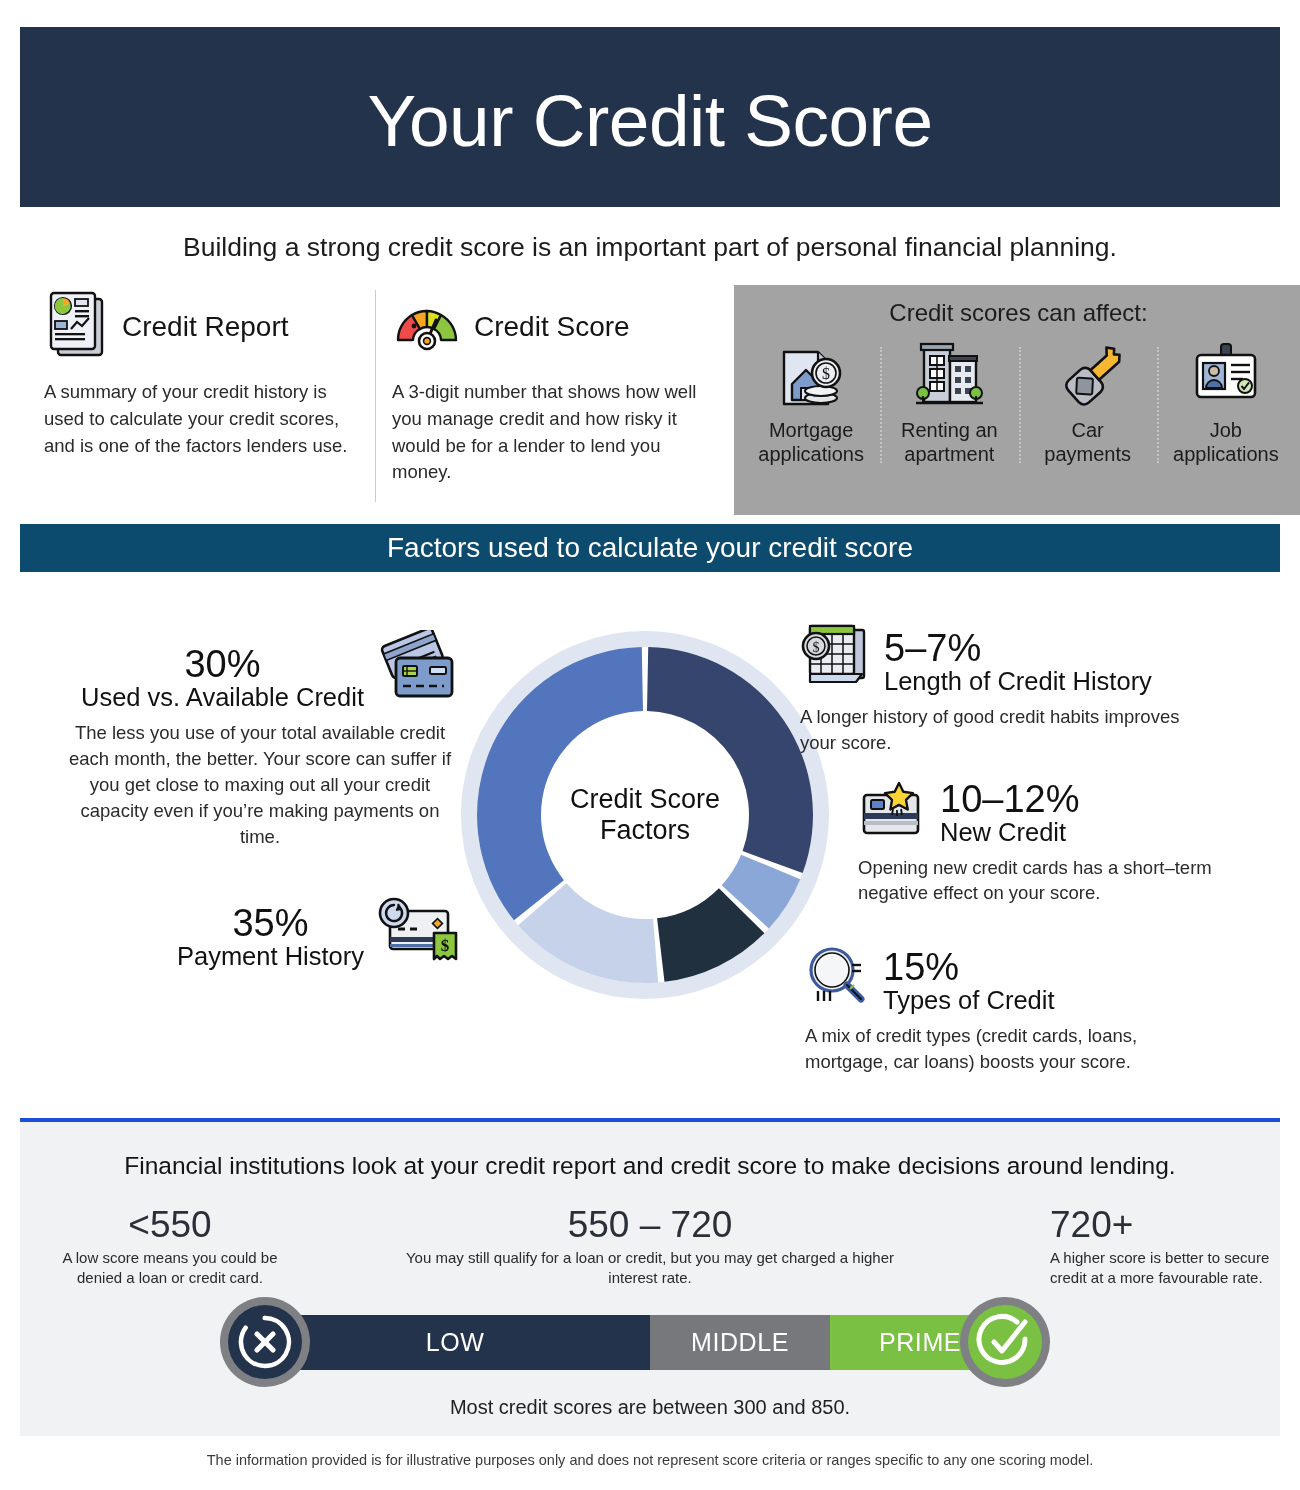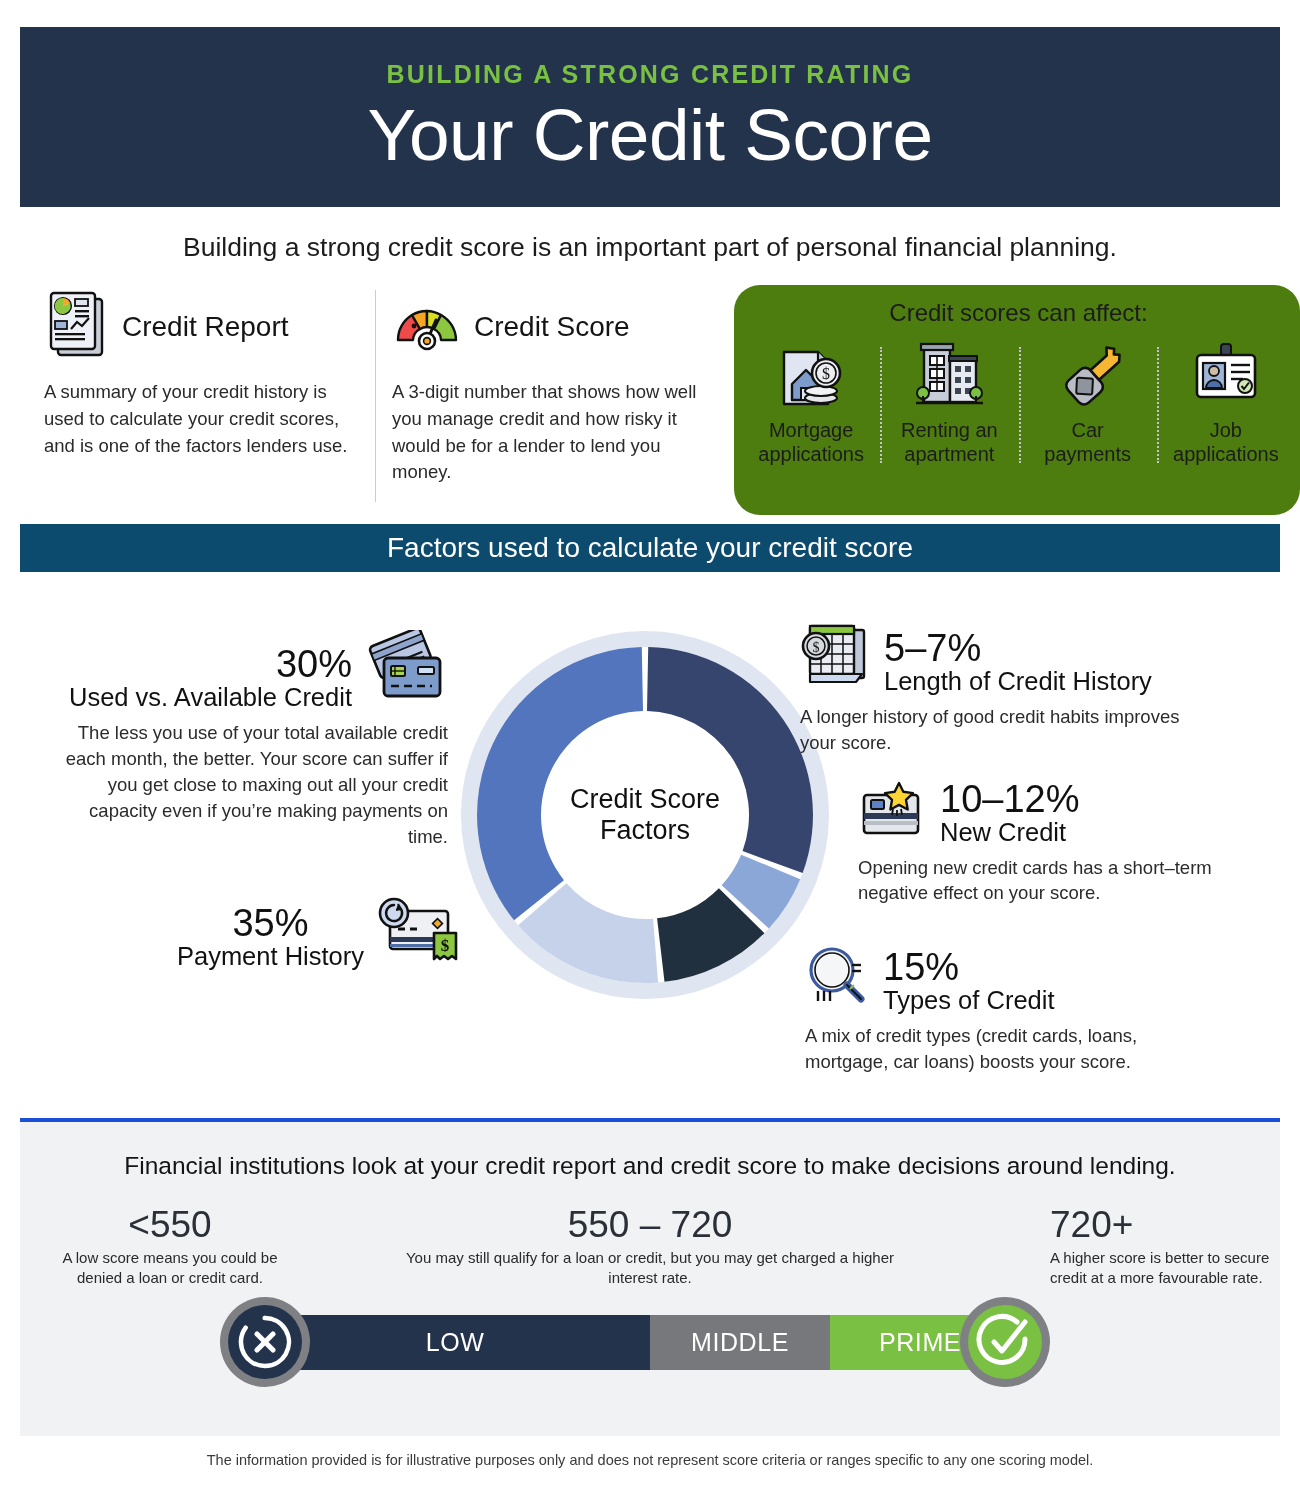--- a/index.html
+++ b/index.html
@@ -57,23 +57,22 @@
   .colhead { font-size: 28px; font-weight: 400; color: #141414; }
   .colbody {
     margin-top: 10px;
     font-size: 18.5px; line-height: 1.45; color: #2a2a2a;
   }
 
   
   .affect {
     position: absolute; left: 714px; top: 0;
     width: 566px; height: 230px;
-    background: #4d7c0f;
+    background: #a3a3a3;
     padding: 14px 5px 10px 8px;
-    border-radius: 26px;
   }
   .affect-title {
     text-align: center; font-size: 24px; color: #1c1c1c; margin-bottom: 6px;
   }
   .affect-grid {
     display: flex; height: 158px;
   }
   .affect-cell {
     flex: 1; display: flex; flex-direction: column;
     align-items: center; justify-content: flex-start;
@@ -113,21 +112,21 @@
   .fct .pct {
     font-size: 38px; font-weight: 300; color: #111; line-height: 1;
   }
   .fct .nm {
     font-size: 25.5px; font-weight: 400; color: #111; line-height: 1.12;
   }
   .fct .ds {
     font-size: 18.5px; line-height: 1.4; color: #2b2b2b; margin-top: 8px;
   }
 
-  .f-used { left: 48px; top: 630px; width: 400px; text-align: right; }
+  .f-used { left: 60px; top: 630px; width: 400px; text-align: center; }
   .f-used .headline { display: flex; align-items: flex-end; justify-content: flex-end; gap: 10px; }
   .f-pay  { left: 150px; top: 893px; width: 310px; text-align: center; }
   .f-pay .headline { display: flex; align-items: flex-end; justify-content: flex-end; gap: 8px; }
 
   .f-len  { left: 800px; top: 620px; width: 420px; text-align: left; }
   .f-new  { left: 858px; top: 780px; width: 420px; text-align: left; }
   .f-typ  { left: 805px; top: 945px; width: 420px; text-align: left; }
   .hl-left { display: flex; align-items: flex-end; gap: 10px; }
 
   
@@ -173,21 +172,20 @@
     position: absolute; left: 0; top: 1452px; width: 1300px; text-align: center;
     font-size: 14.5px; color: #3a3a3a;
   }
 </style>
 </head>
 <body>
 
 <div class="page">
 
   <div class="header">
-    <div class="eyebrow">BUILDING A STRONG CREDIT RATING</div>
     <div class="bigtitle">Your Credit Score</div>
   </div>
 
   <div class="intro">Building a strong credit score is an important part of personal financial planning.</div>
 
   <div class="topband">
 
     <div class="col col-a">
       <div class="iconrow">
         <span>
@@ -509,15 +507,16 @@
     <div class="knob knob-right">
       <div class="knob-right-in">
         <svg width="60" height="60" viewBox="0 0 60 60">
           <path d="M42 10 a23 23 0 1 0 8 17" fill="none" stroke="#fff" stroke-width="5" stroke-linecap="round"></path>
           <polyline points="19,30 27,39 50,10" fill="none" stroke="#fff" stroke-width="5" stroke-linecap="round" stroke-linejoin="round"></polyline>
         </svg>
       </div>
     </div>
   </div>
 
+  <div class="meter-note">Most credit scores are between 300 and 850.</div>
   <div class="footer-note">The information provided is for illustrative purposes only and does not represent score criteria or ranges specific to any one scoring model.</div>
 
 </div>
 
 </body></html>

